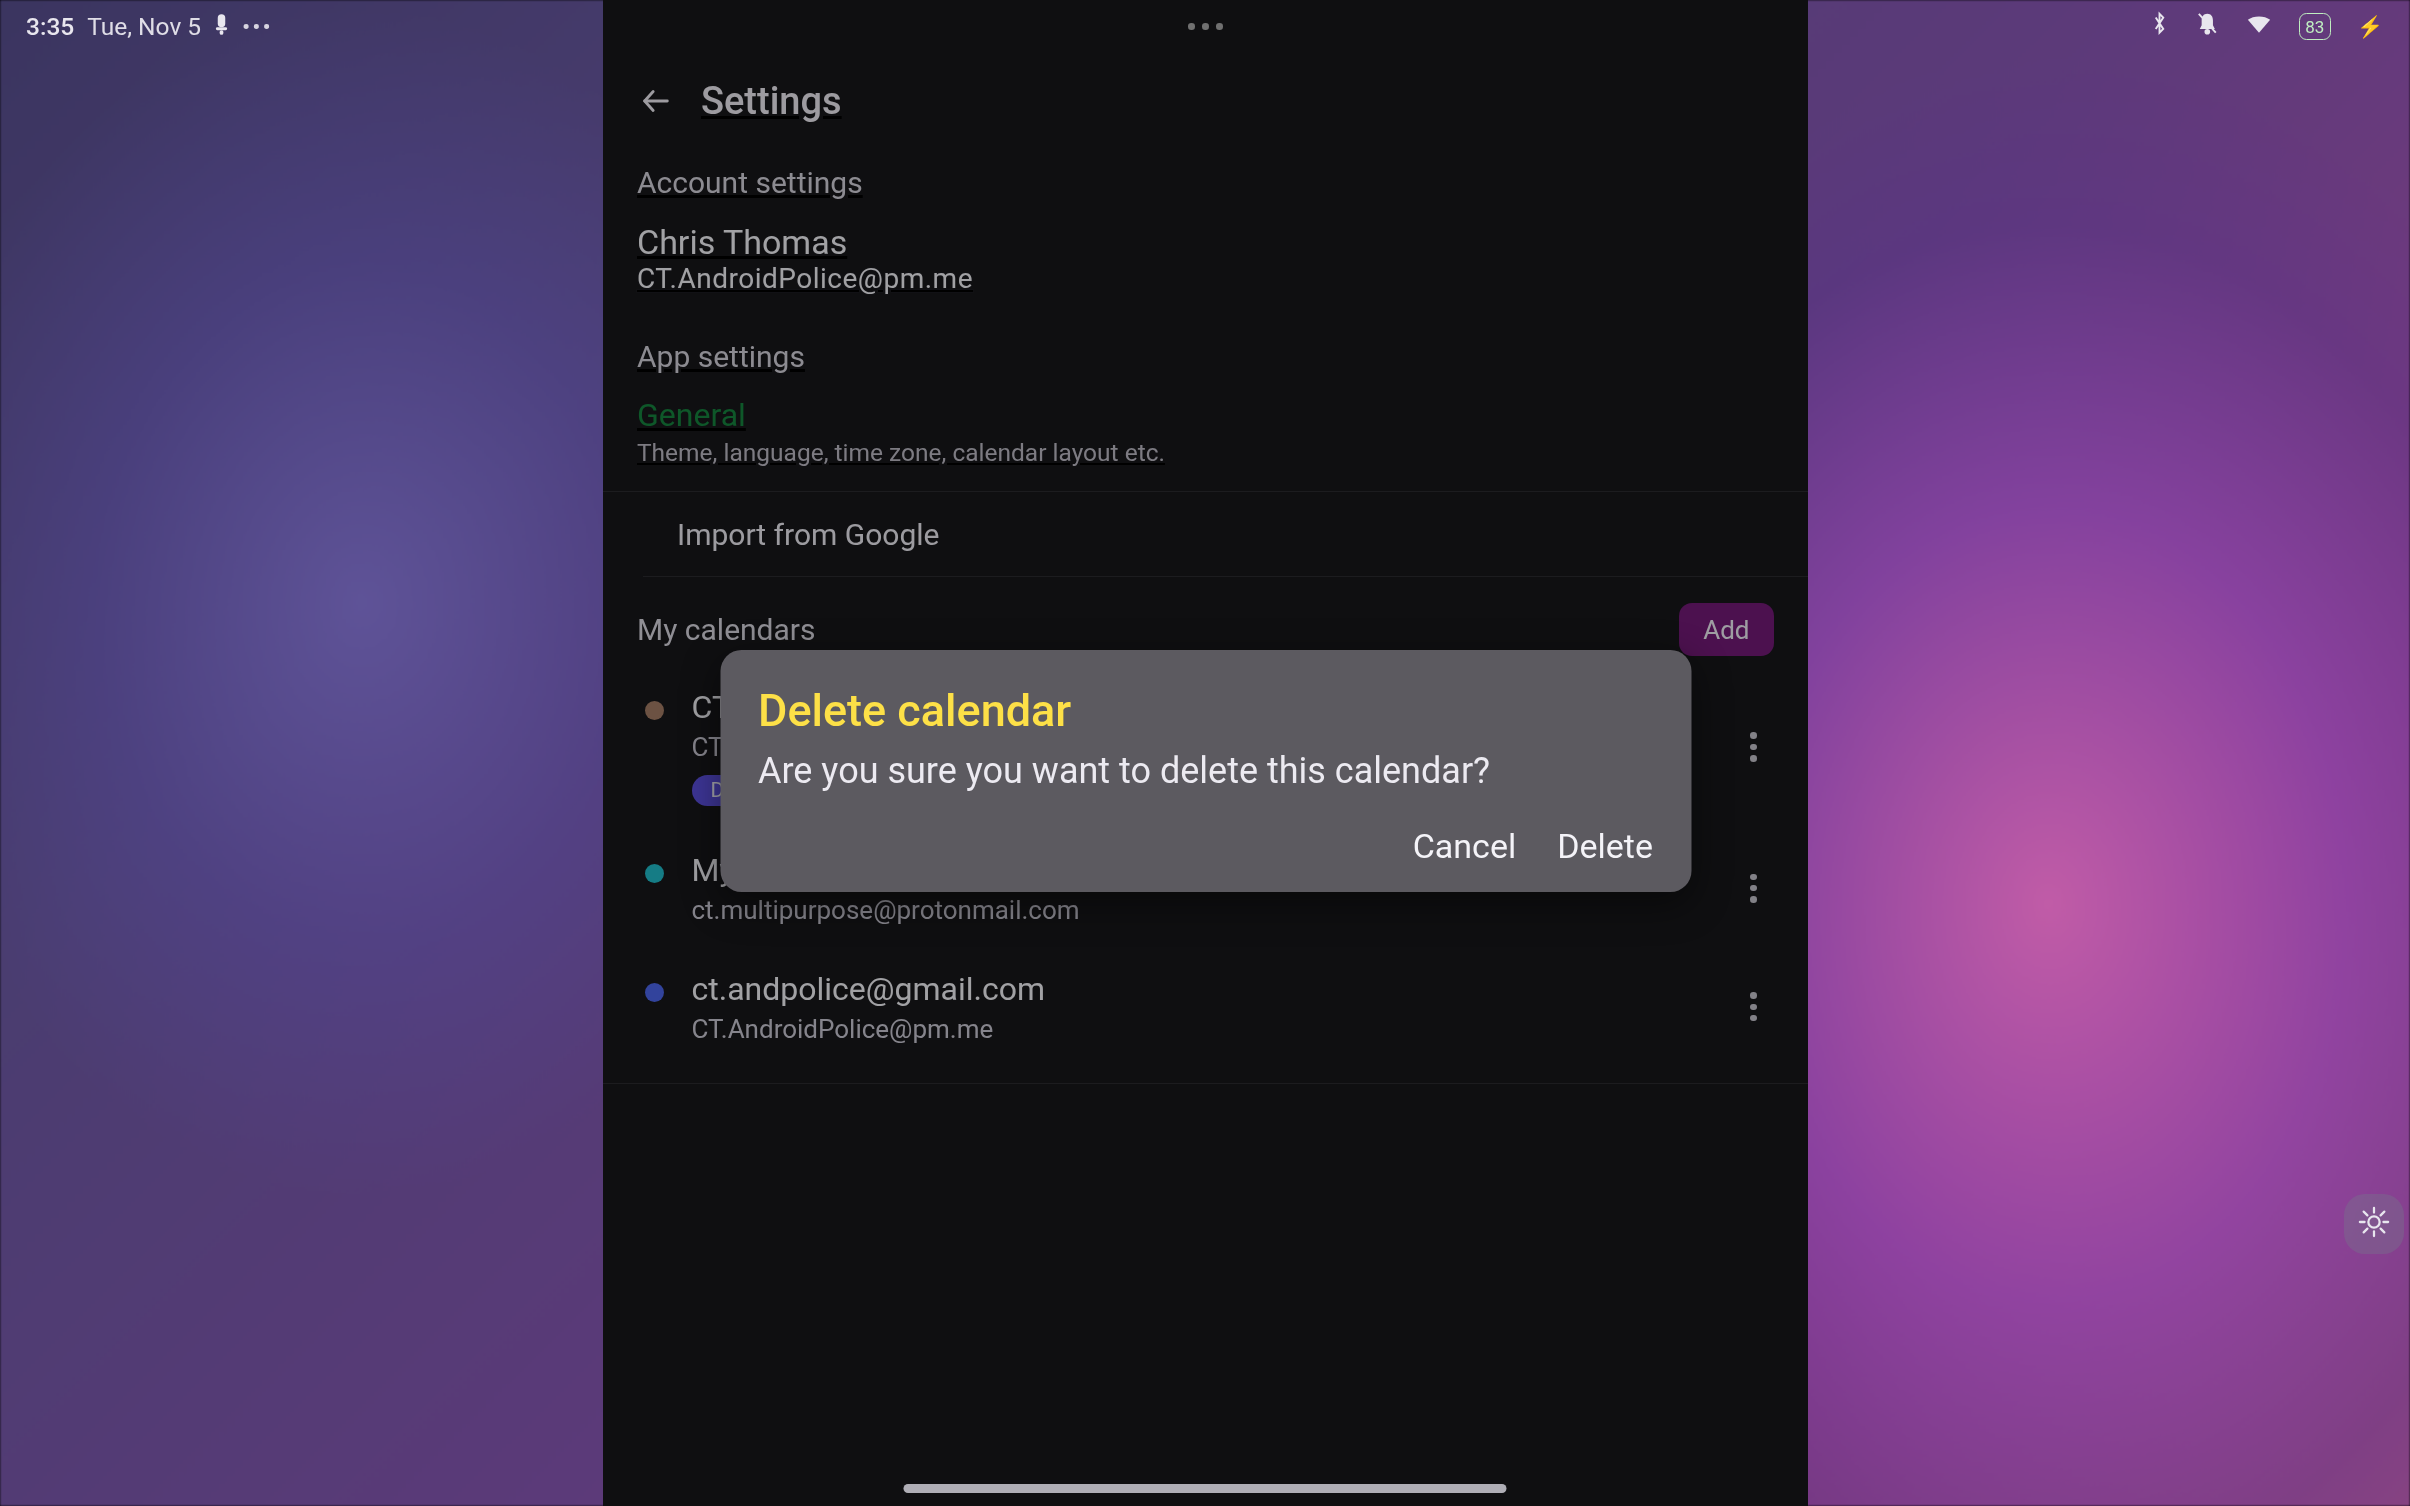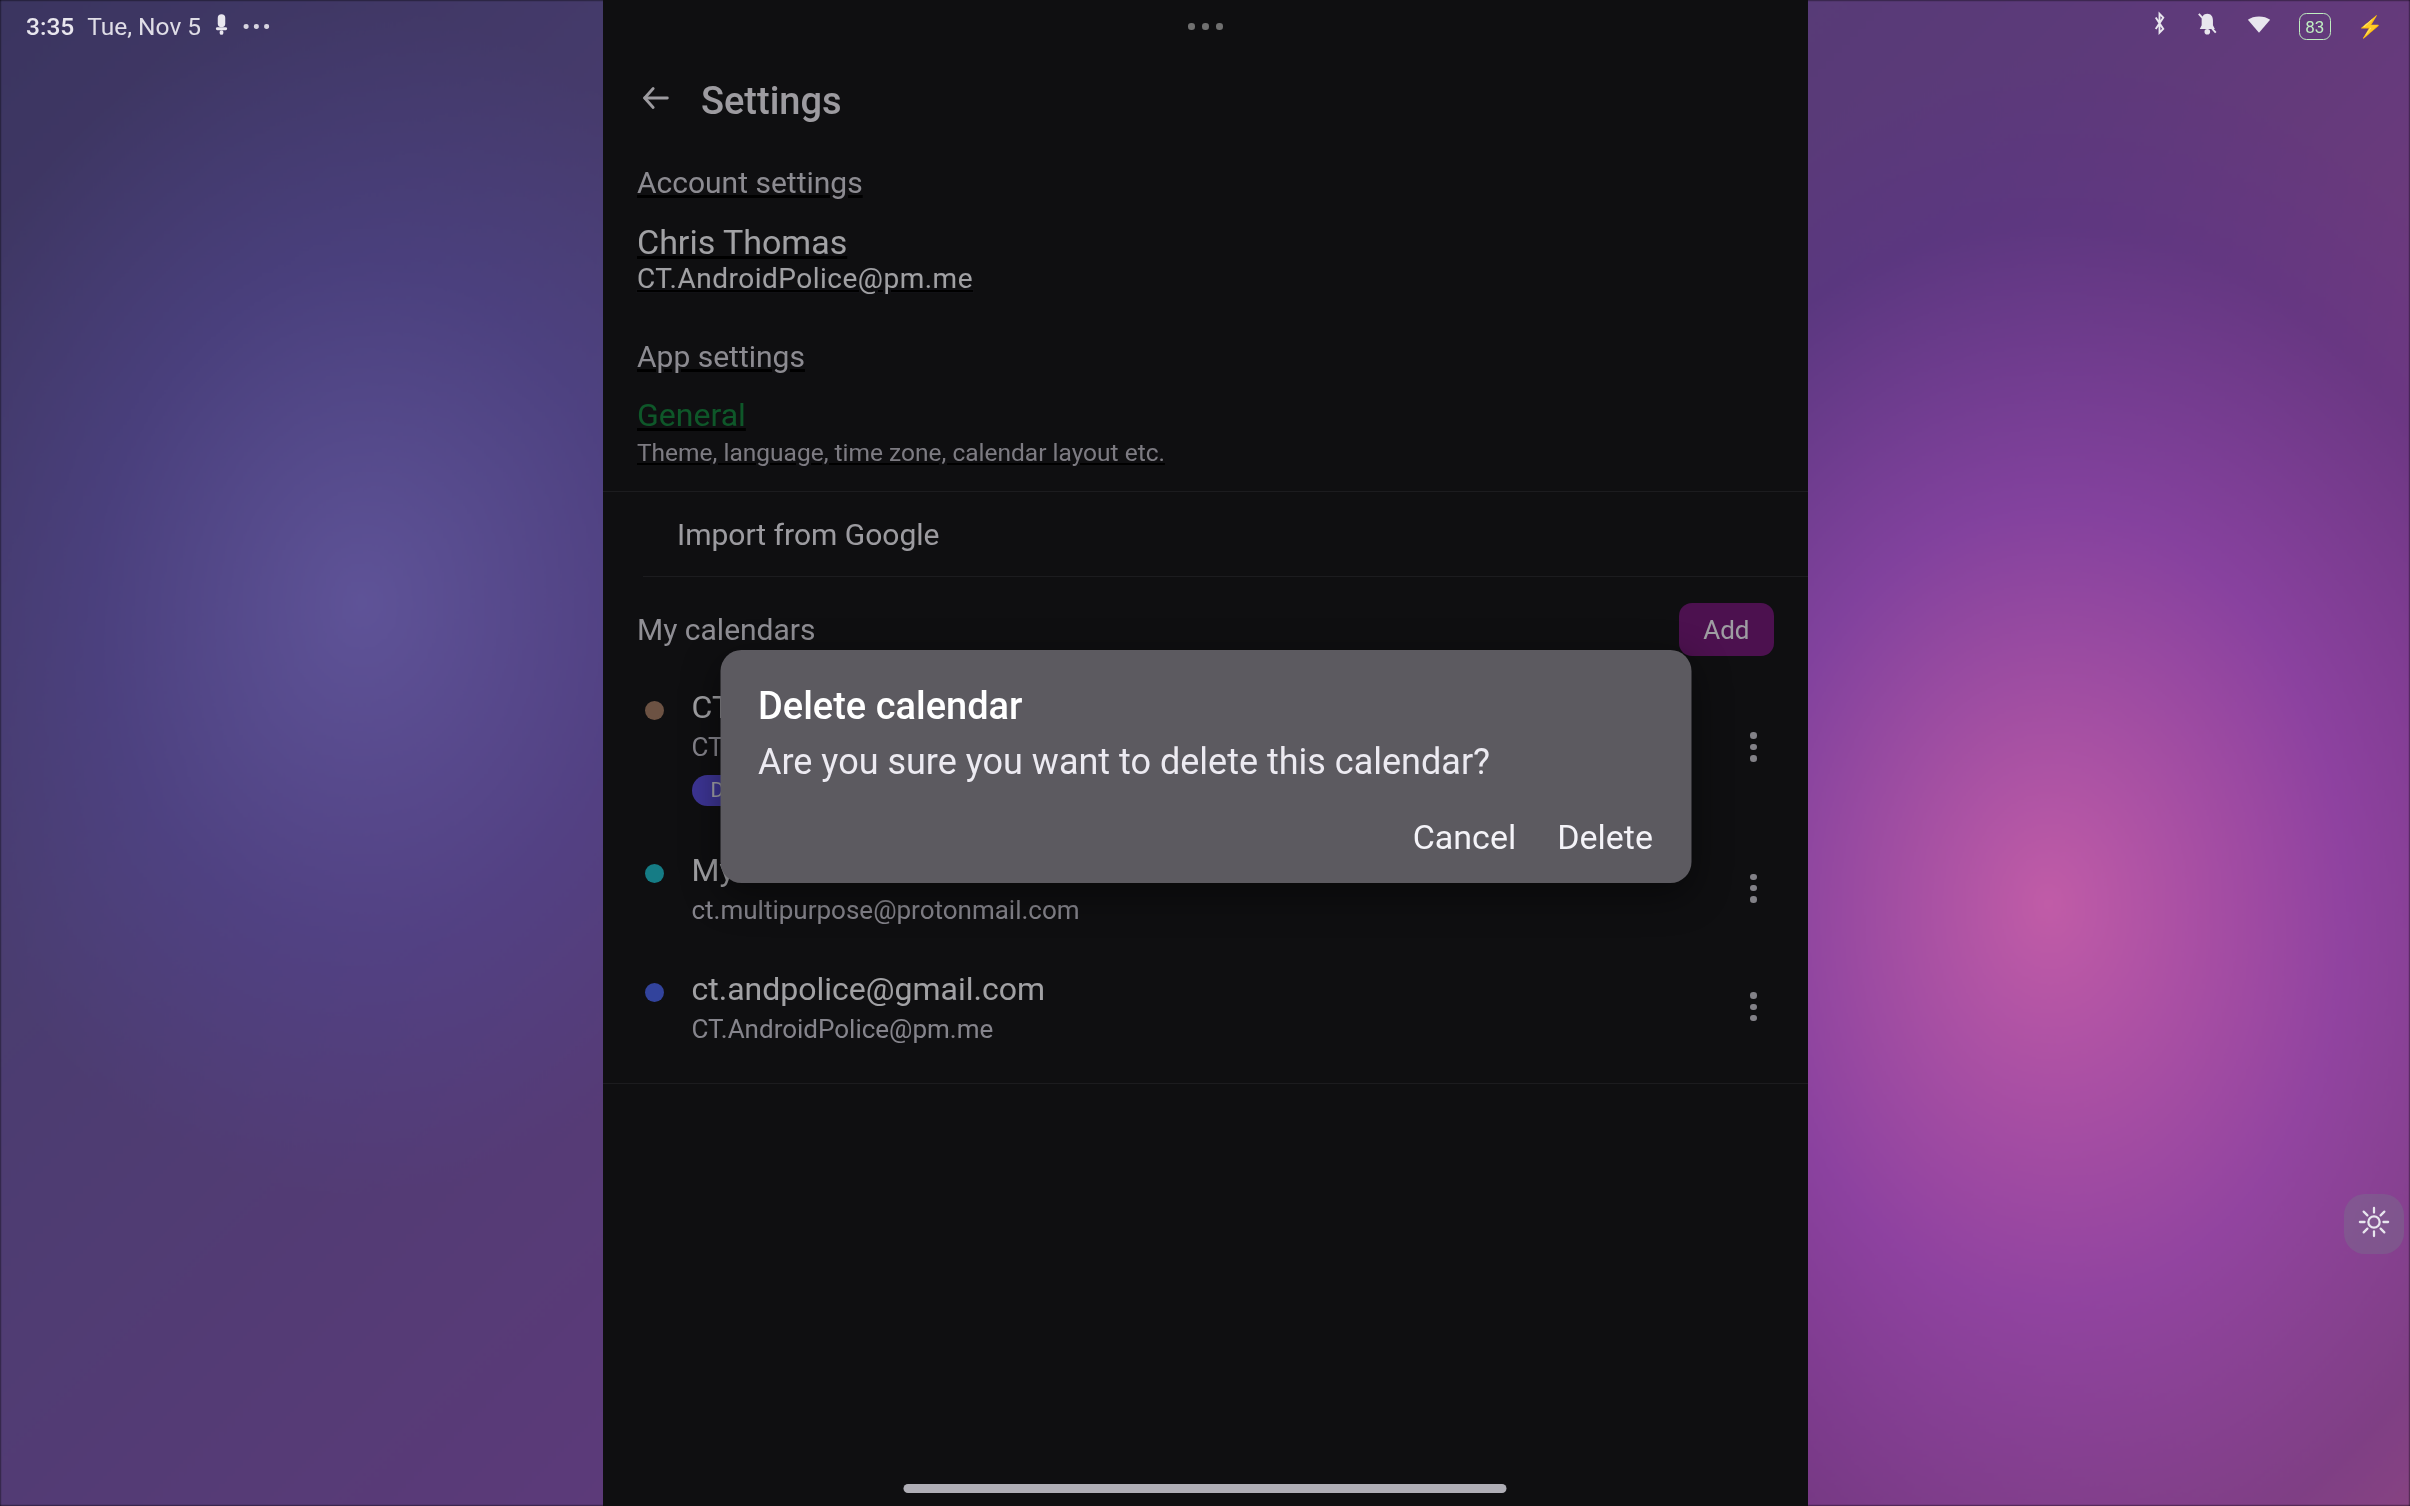--- a/index.html
+++ b/index.html
@@ -78,22 +78,24 @@
     display: flex;
     gap: 7.5px;
   }
   .dot3 span {
     width: 6.6px; height: 6.6px; border-radius: 50%; background: #a5a5a5;
   }
 
   
   .app-header {
     display: flex;
+    align-items: center;
     gap: 26px;
     padding: 26px 34px 22.6px 34px;
+    text-decoration: underline;
   }
   .back-arrow {
     width: 38px; height: 38px;
     display: flex; align-items: center; justify-content: center;
     color: #e7e5ec;
   }
   .app-title {
     font-size: 38px;
     color: #e7e5ec;
     font-weight: 500;
@@ -210,22 +212,22 @@
     top: 650px;
     transform: translateX(-50%);
     width: 895px;
     background: #5c5a60;
     border-radius: 21px;
     box-shadow: 0 11.3px 38px rgba(0,0,0,0.45);
     padding: 34px 38px 26px 38px;
     z-index: 10;
   }
   .modal-title {
-    font-size: 38px;
-    color: #ffffff;
+    font-size: 45px;
+    color: #fde047;
     font-weight: 500;
     margin-bottom: 13px;
   }
   .modal-body {
     font-size: 36px;
     color: #eceaf1;
     margin-bottom: 34px;
   }
   .modal-actions {
     display: flex;

